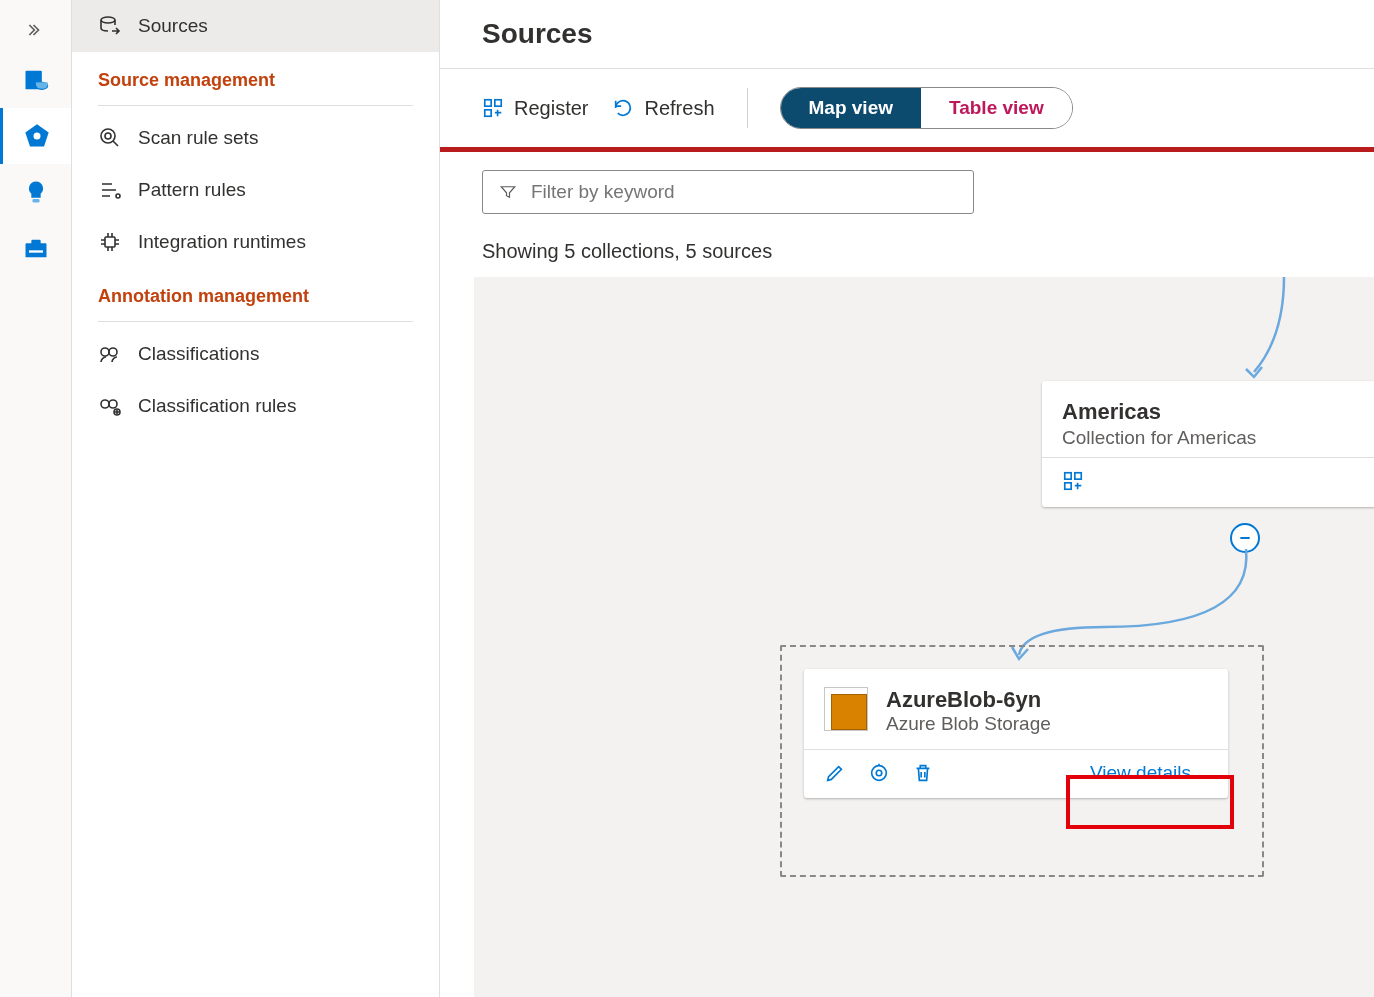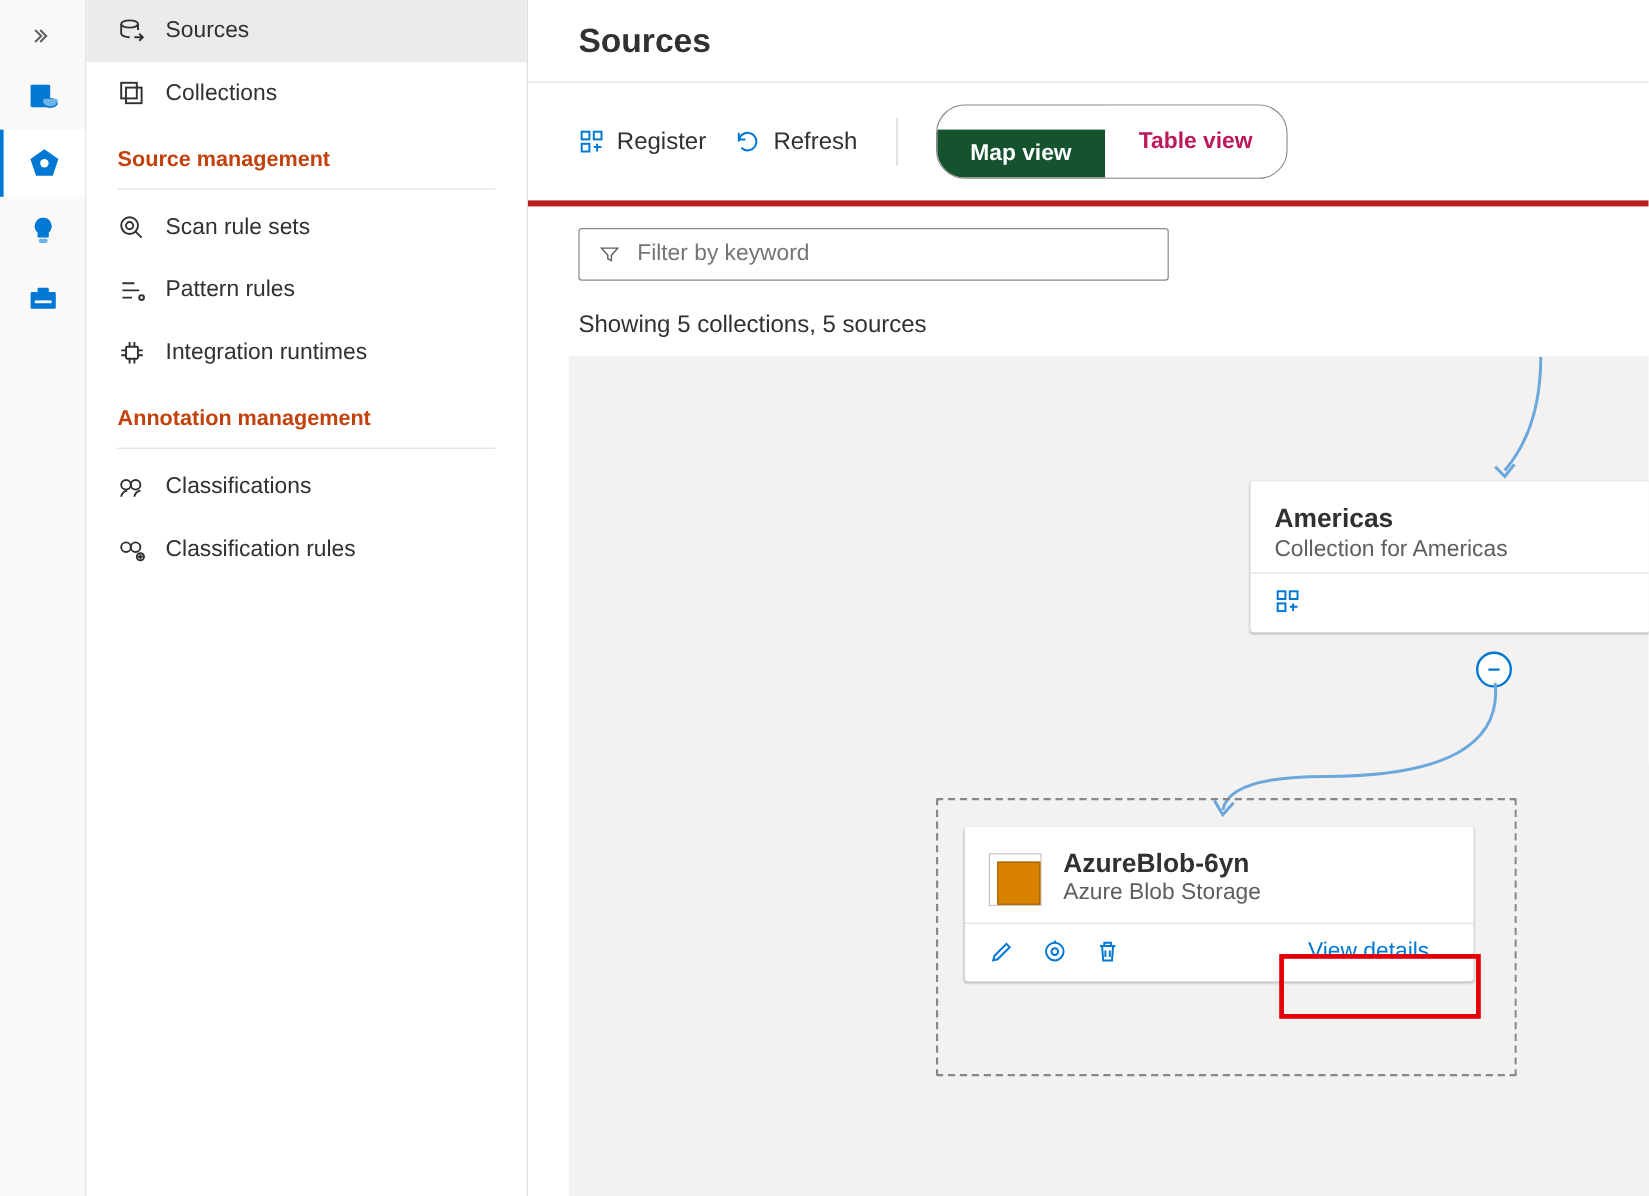--- a/index.html
+++ b/index.html
@@ -124,23 +124,22 @@
   .view-opt {
     padding: 9px 28px;
     font-size: 19px;
     font-weight: 600;
     cursor: pointer;
     border: none;
     background: #fff;
     color: #be185d;
   }
   .view-opt.active {
-    background: #14532d;
+    background: #0c4a6e;
     color: #fff;
-    margin-top: 20px;
   }
   .filter-row {
     padding: 18px 16px 10px 42px;
   }
   .filter-input {
     width: 492px;
     height: 44px;
     display: flex;
     align-items: center;
     gap: 14px;
@@ -205,21 +204,21 @@
     height: 232px;
     border: 2px dashed #8a8886;
     border-radius: 2px;
   }
   .source-card {
     position: absolute;
     top: 392px;
     left: 330px;
     width: 424px;
   }
-  .source-head { display:flex; gap:18px; padding: 18px 20px 14px 20px; align-items:flex-end; }
+  .source-head { display:flex; gap:18px; padding: 18px 20px 14px 20px; align-items:flex-start; }
   .src-icon {
     width: 44px; height: 44px; border:1px solid #c8c6c4; background:#fff; position:relative;
   }
   .src-icon::before {
     content:""; position:absolute; top:6px; left:6px; right:0; bottom:0; background:#d88200; border:1px solid #a26300;
   }
   .source-title { font-size: 22px; font-weight: 600; }
   .source-sub { font-size: 19px; color:#605e5c; }
   .source-foot {
     display:flex; align-items:center; padding: 12px 37px 14px 20px; gap: 22px;
@@ -284,29 +283,20 @@
   <div class="nav-item active">
     <span class="nav-icon">
       <svg viewBox="0 0 24 24" width="24" height="24" fill="none" stroke="#323130" stroke-width="1.6">
           <ellipse cx="10" cy="6" rx="7" ry="3"></ellipse>
           <path d="M3 6v8c0 1.7 3.1 3 7 3"></path>
           <path d="M17 6v5"></path>
           <path d="M14 17h7m-3-3 3 3-3 3"></path>
         </svg>
     </span>
     <span>Sources</span>
-  </div>
-  <div class="nav-item">
-    <span class="nav-icon">
-      <svg viewBox="0 0 24 24" width="24" height="24" fill="none" stroke="#323130" stroke-width="1.6">
-          <rect x="7" y="7" width="13" height="13"></rect>
-          <rect x="3" y="3" width="13" height="13"></rect>
-        </svg>
-    </span>
-    <span>Collections</span>
   </div>
 
   <div class="nav-section-header">Source management</div>
   <hr class="nav-divider">
   <div class="nav-item">
     <span class="nav-icon">
       <svg viewBox="0 0 24 24" width="24" height="24" fill="none" stroke="#323130" stroke-width="1.6">
           <circle cx="10" cy="10" r="7"></circle>
           <circle cx="10" cy="10" r="3"></circle>
           <path d="M15 15l5 5"></path>

